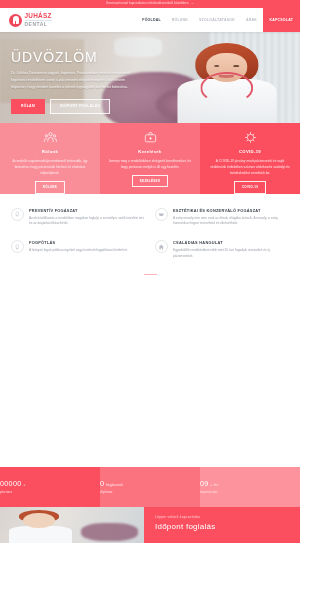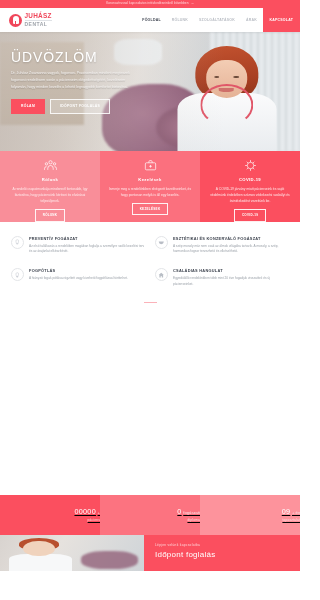--- a/index.html
+++ b/index.html
@@ -57,21 +57,21 @@
     display: flex; align-items: center; padding: 0 5.5px;
     font-size: 3.5px; font-weight: 700; letter-spacing: .22px;
     color: #b9bdc4; text-transform: uppercase; white-space: nowrap;
     cursor: pointer;
   }
   .nav-item.active { color: #3e4450; }
   .nav-item.cta { background: #fb4f5f; color: #ffffff; padding: 0 7px; }
 
   
   .hero {
-    height: 119px; position: relative; overflow: hidden;
+    height: 91px; position: relative; overflow: hidden;
     background: linear-gradient(100deg,#cfc7c0 0%,#d9d2cb 22%,#e7e3df 45%,#cfd3d6 70%,#dfe3e6 100%);
   }
   .hero-photo { position: absolute; inset: 0; }
   .hero-photo .chair {
     position: absolute; left: 34%; bottom: -6%; width: 34%; height: 62%;
     background: radial-gradient(ellipse at 40% 40%, #a06a86 0%, #8d5775 55%, #6f4159 100%);
     border-radius: 46% 40% 32% 38%;
     filter: blur(1.2px); opacity: .92;
   }
   .hero-photo .chair2 {
@@ -197,21 +197,21 @@
 
   .divider-wrap { display: flex; justify-content: center; padding: 14px 0 0; background:#fff; }
   .divider { width: 13px; height: 1.1px; background: #fbb2b9; }
 
   .white-gap { background: #ffffff; height: 192px; }
 
   
   .stats { display: flex; height: 40px; }
   .stat {
     flex: 1; display: flex; flex-direction: column;
-    align-items: flex-end; justify-content: center; gap: 2px; text-decoration: underline;
+    align-items: flex-start; justify-content: center; gap: 2px;
   }
   .stat.s1 { background: #fb4f5f; }
   .stat.s2 { background: #fc7380; }
   .stat.s3 { background: #fd939c; }
   .stat-top { display: flex; align-items: baseline; gap: 1.6px; }
   .stat-num { font-size: 7.2px; font-weight: 400; color: #ffffff; letter-spacing: .3px; }
   .stat-unit { font-size: 4.2px; color: #ffe3e6; }
   .stat-label { font-size: 3.2px; color: #ffe0e3; letter-spacing: .2px; }
 
   

